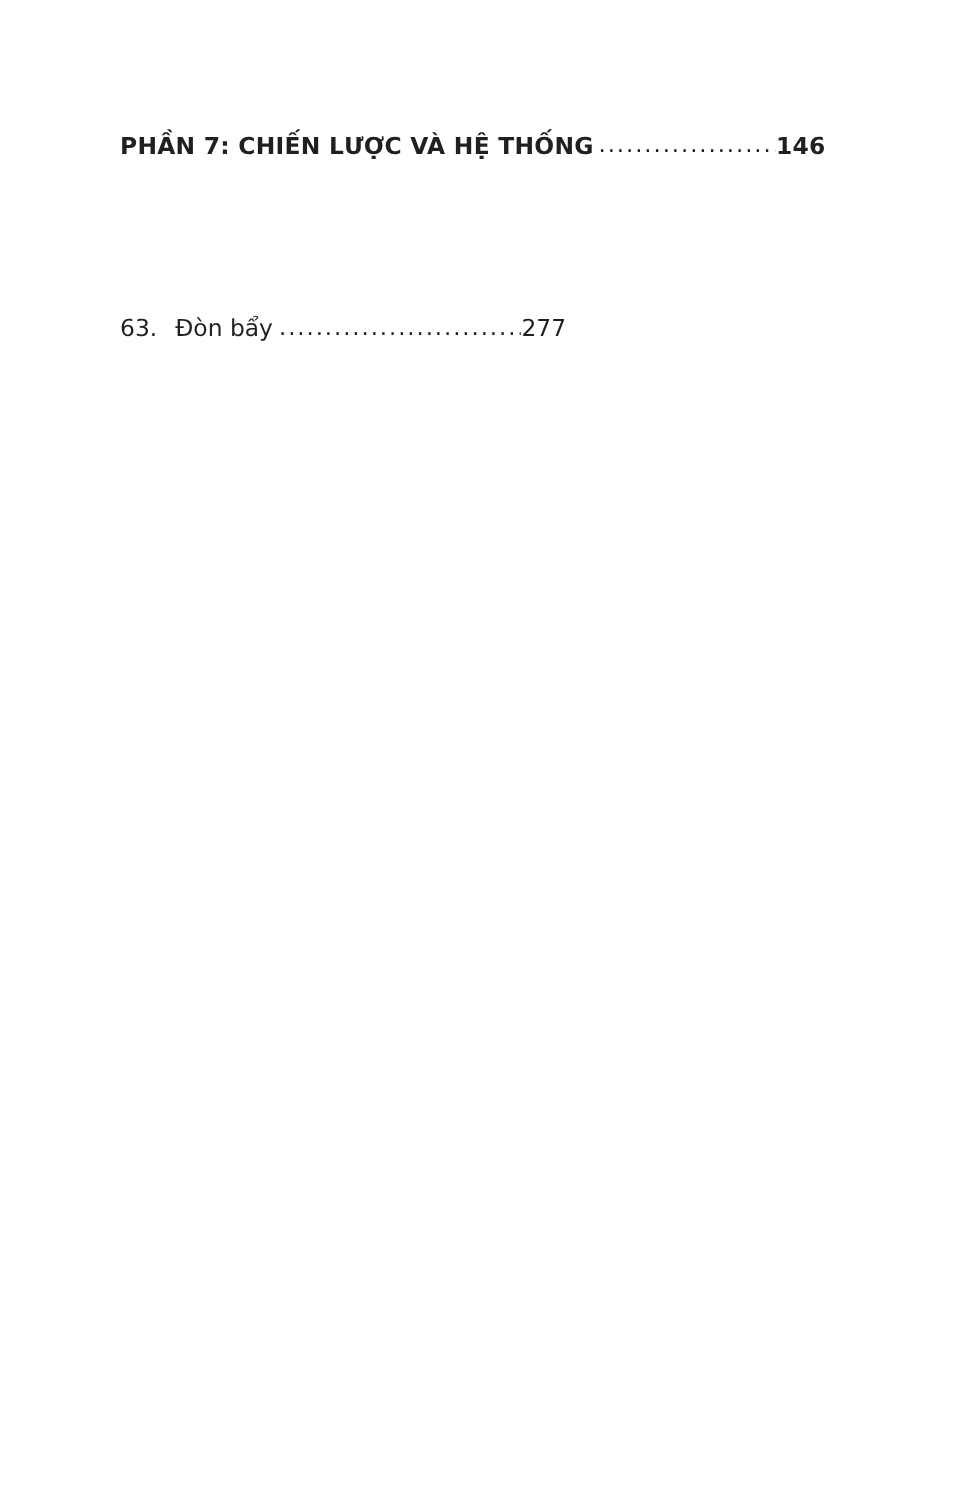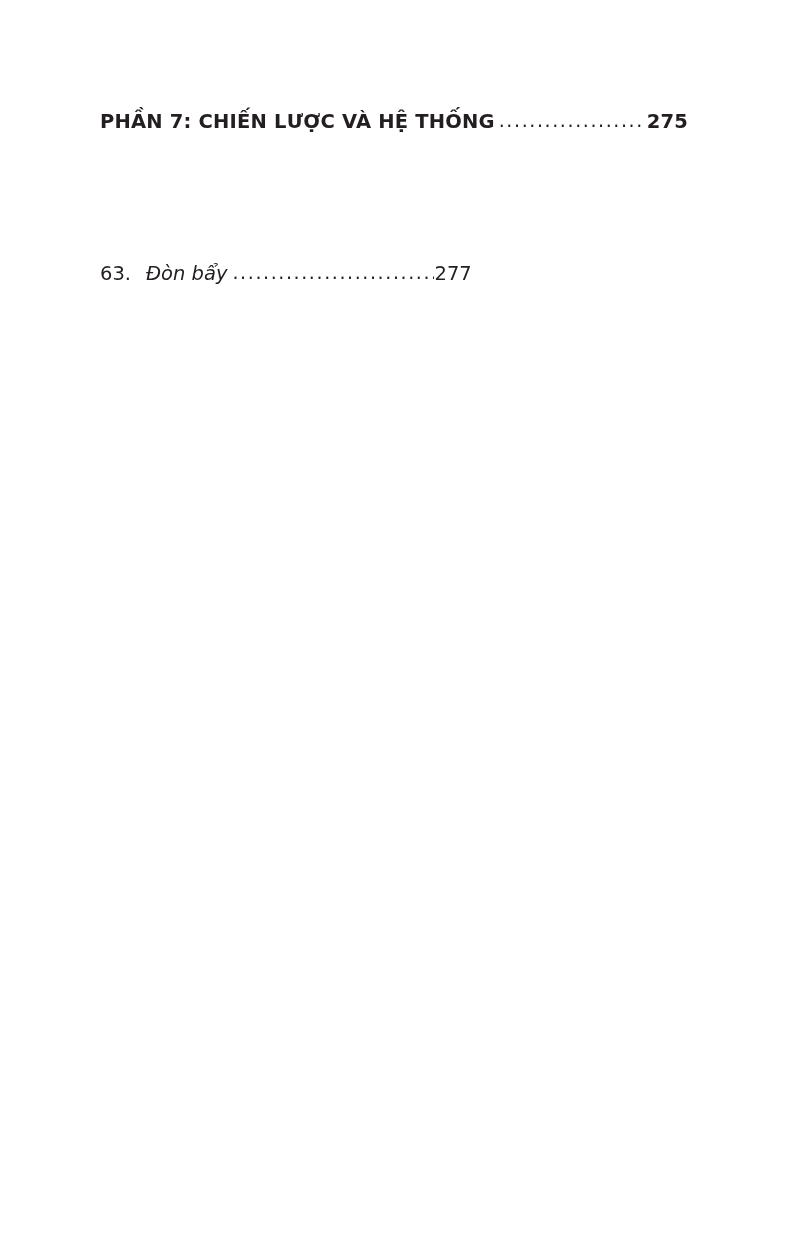--- a/index.html
+++ b/index.html
@@ -67,21 +67,20 @@
   }
   .toc-entry .body {
     flex: 1 1 auto;
     display: flex;
     align-items: baseline;
     min-width: 0;
   }
   .toc-entry .title {
     white-space: nowrap;
     padding-right: 5px;
-    font-style: italic;
   }
   .toc-entry .dots {
     flex: 1 1 auto;
     overflow: hidden;
     white-space: nowrap;
     letter-spacing: 1.6px;
     font-size: 19px;
     transform: translateY(-1px);
   }
   .toc-entry .page {
@@ -91,21 +90,21 @@
 </style>
 </head>
 <body>
 
 <div class="page">
   <div class="toc">
 
     <div class="toc-section">
       <span class="sec-title">PHẦN 7: CHIẾN LƯỢC VÀ HỆ THỐNG</span>
       <span class="dots">........................................................................................................................</span>
-      <span class="sec-page">275</span>
+      <span class="sec-page">146</span>
     </div>
 
     <div class="toc-entry">
       <span class="num">63.</span>
       <span class="body">
         <span class="title">Đòn bẩy</span>
         <span class="dots">........................................................................................................................</span>
         <span class="page">277</span>
       </span>
     </div>

